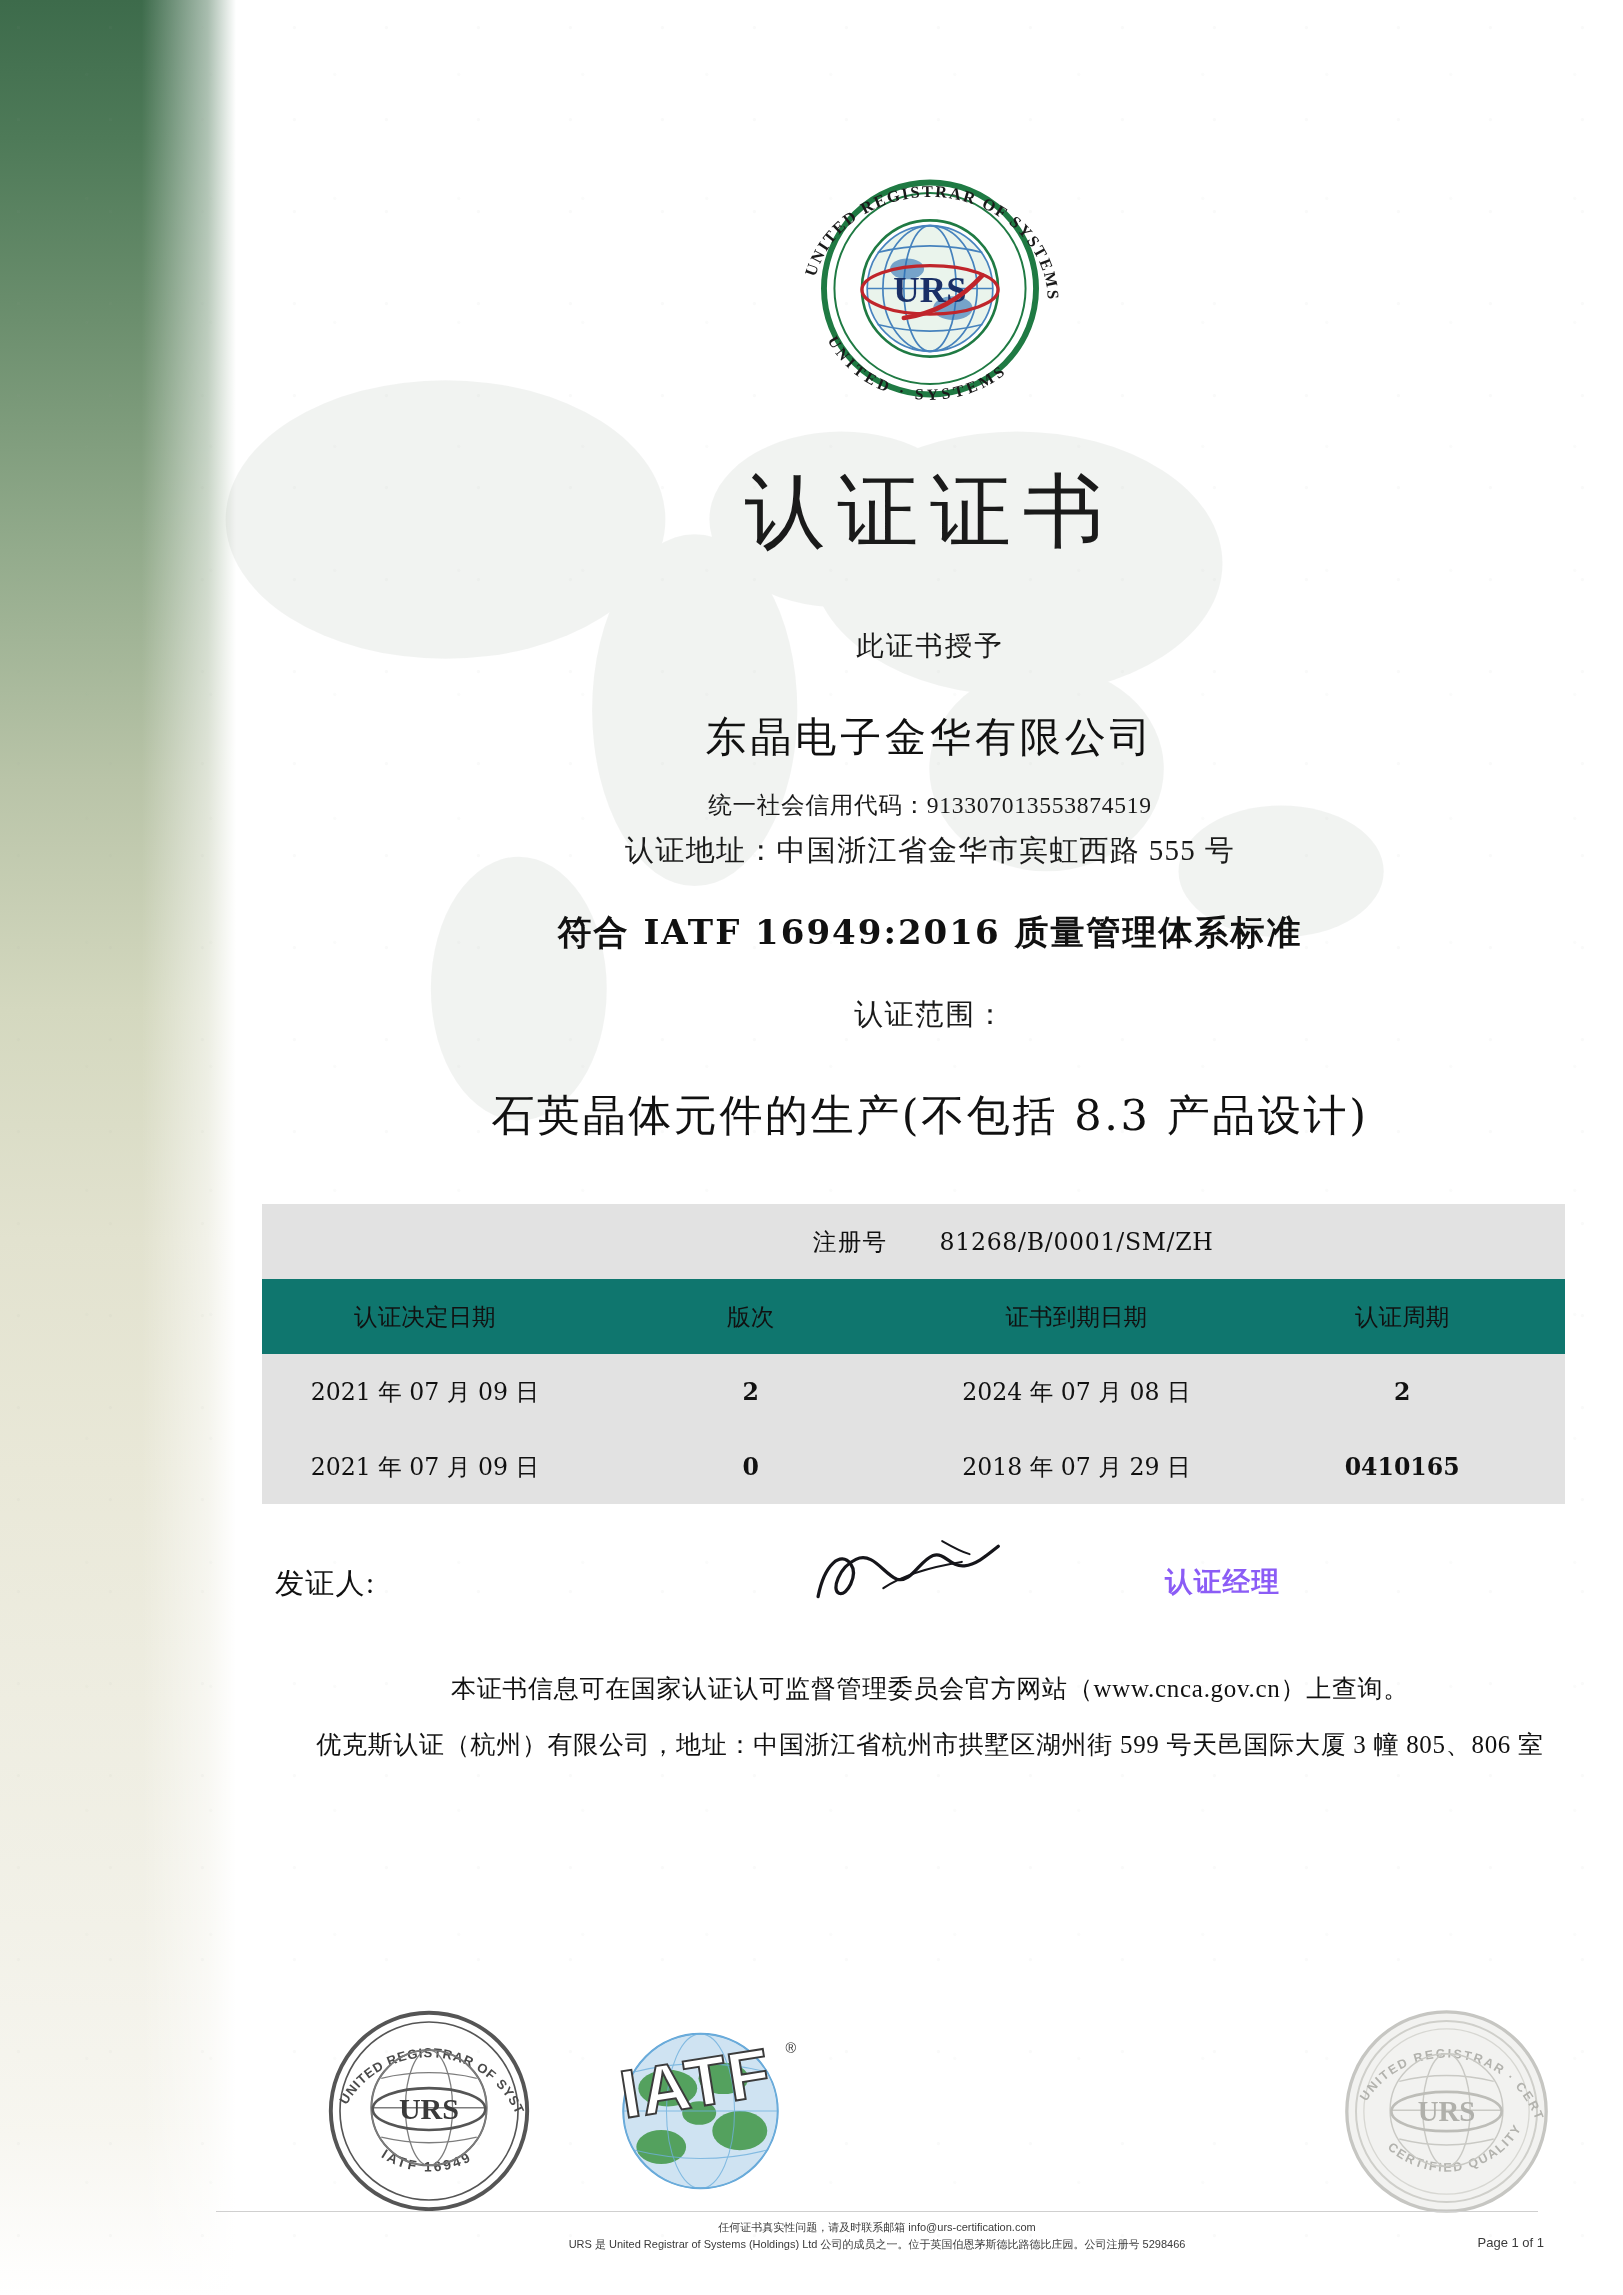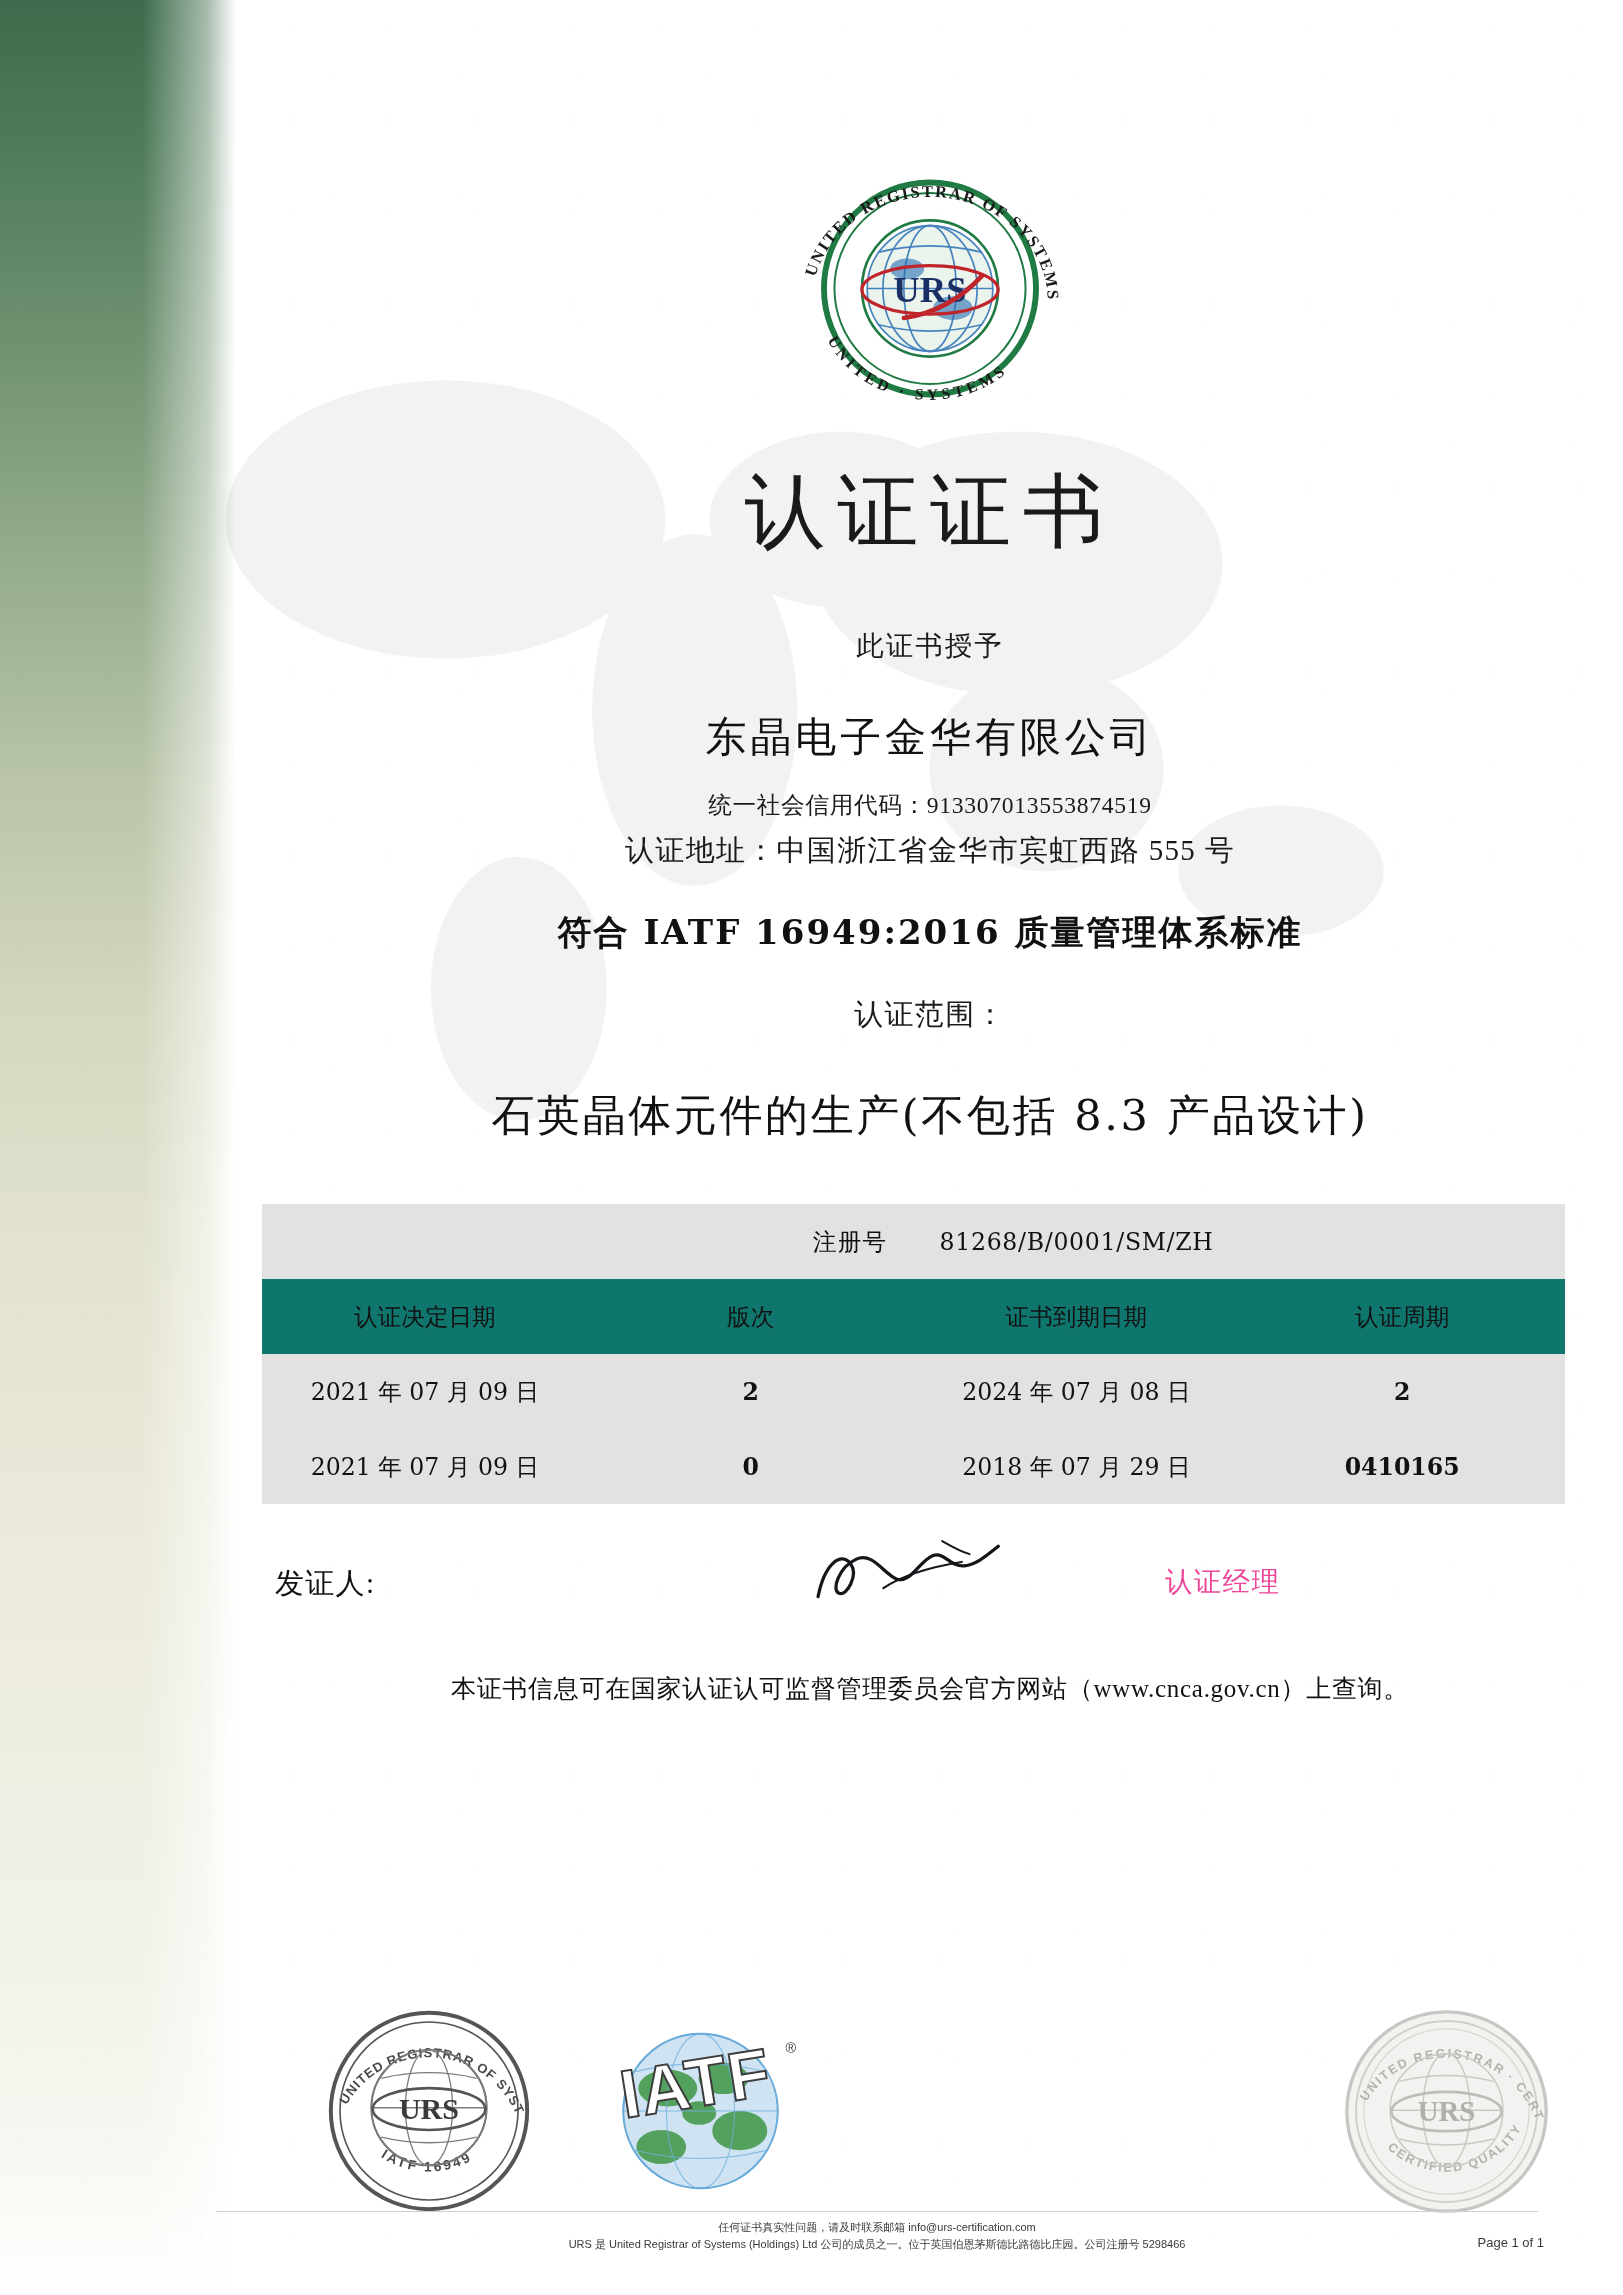--- a/index.html
+++ b/index.html
@@ -202,21 +202,22 @@
     left: 569px;
     width: 209px;
     height: 98px;
   }
   .sig-role {
     position: absolute;
     top: 1564px;
     left: 929px;
     font-size: 27.5px;
     letter-spacing: 1.3px;
-    color: #ec4899;
+    color: #8b5cf6;
+    font-weight: bold;
   }
 
   
   .note1 {
     position: absolute;
     top: 1672px;
     left: 0; right: 0;
     text-align: center;
     font-size: 25px;
     letter-spacing: 0.7px;
@@ -385,20 +386,21 @@
     <svg class="sig-mark" viewBox="0 0 320 150">
       <path d="M 20 105 C 30 55, 55 35, 70 55 C 82 72, 64 105, 52 100 C 40 95, 52 60, 78 48
                C 104 36, 120 70, 140 78 C 162 86, 175 50, 196 42 C 214 36, 222 60, 244 58
                C 262 56, 276 44, 296 28" fill="none" stroke="#15151a" stroke-width="5" stroke-linecap="round" stroke-linejoin="round"></path>
       <path d="M 120 92 C 150 72, 190 60, 240 52" fill="none" stroke="#15151a" stroke-width="3.4" stroke-linecap="round"></path>
       <path d="M 210 20 C 224 28, 238 36, 252 40" fill="none" stroke="#15151a" stroke-width="3" stroke-linecap="round"></path>
     </svg>
     <div class="sig-role">认证经理</div>
 
     <div class="note1">本证书信息可在国家认证认可监督管理委员会官方网站（www.cnca.gov.cn）上查询。</div>
+    <div class="note2">优克斯认证（杭州）有限公司，地址：中国浙江省杭州市拱墅区湖州街 599 号天邑国际大厦 3 幢 805、806 室</div>
 
   </div>
 
   <svg class="seal-urs-iatf" viewBox="0 0 330 330">
     <defs>
       <path id="sealTop" d="M 30 175 A 145 145 0 0 1 300 175"></path>
       <path id="sealBot" d="M 42 175 A 133 133 0 0 0 288 175"></path>
     </defs>
     <circle cx="165" cy="165" r="150" fill="none" stroke="#555" stroke-width="6"></circle>
     <circle cx="165" cy="165" r="136" fill="none" stroke="#555" stroke-width="2.5"></circle>

